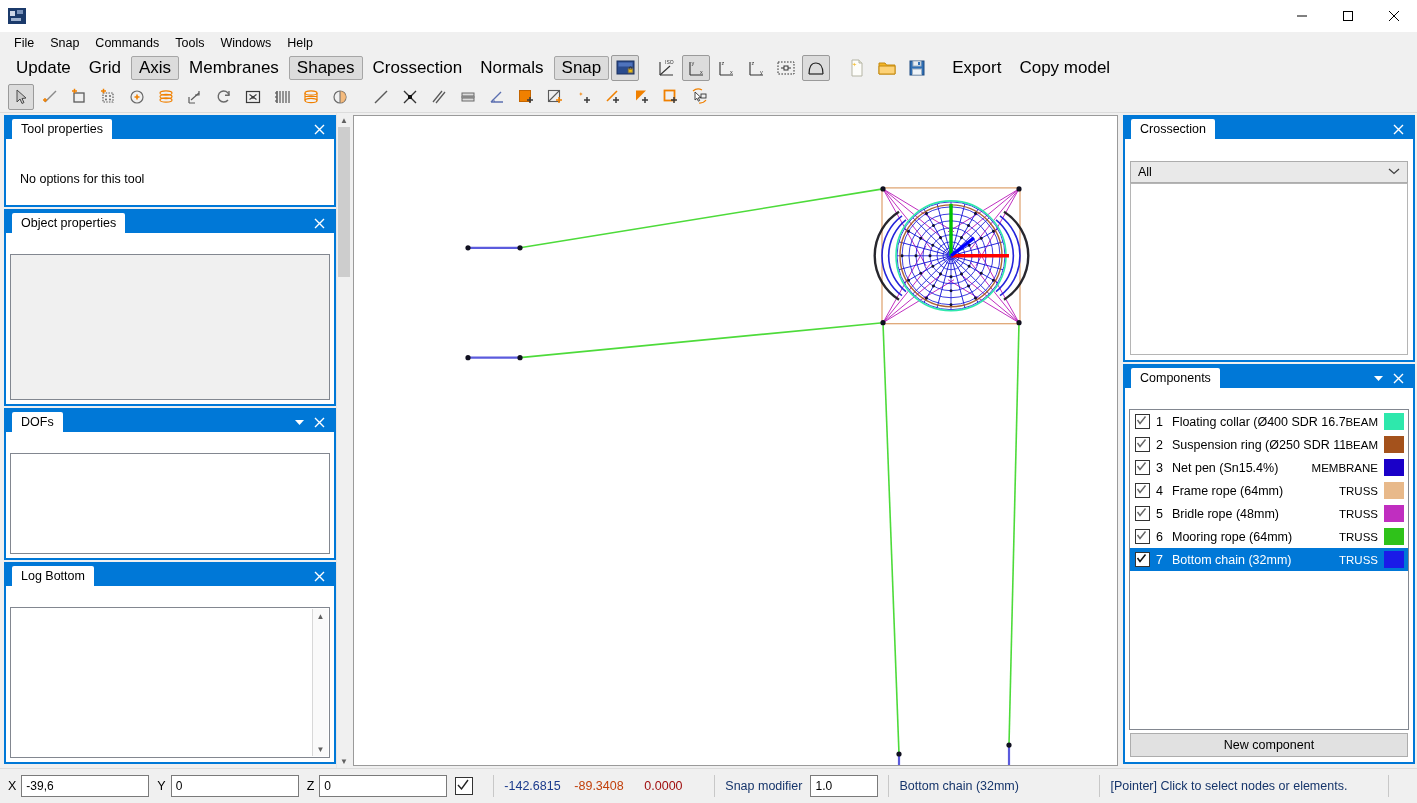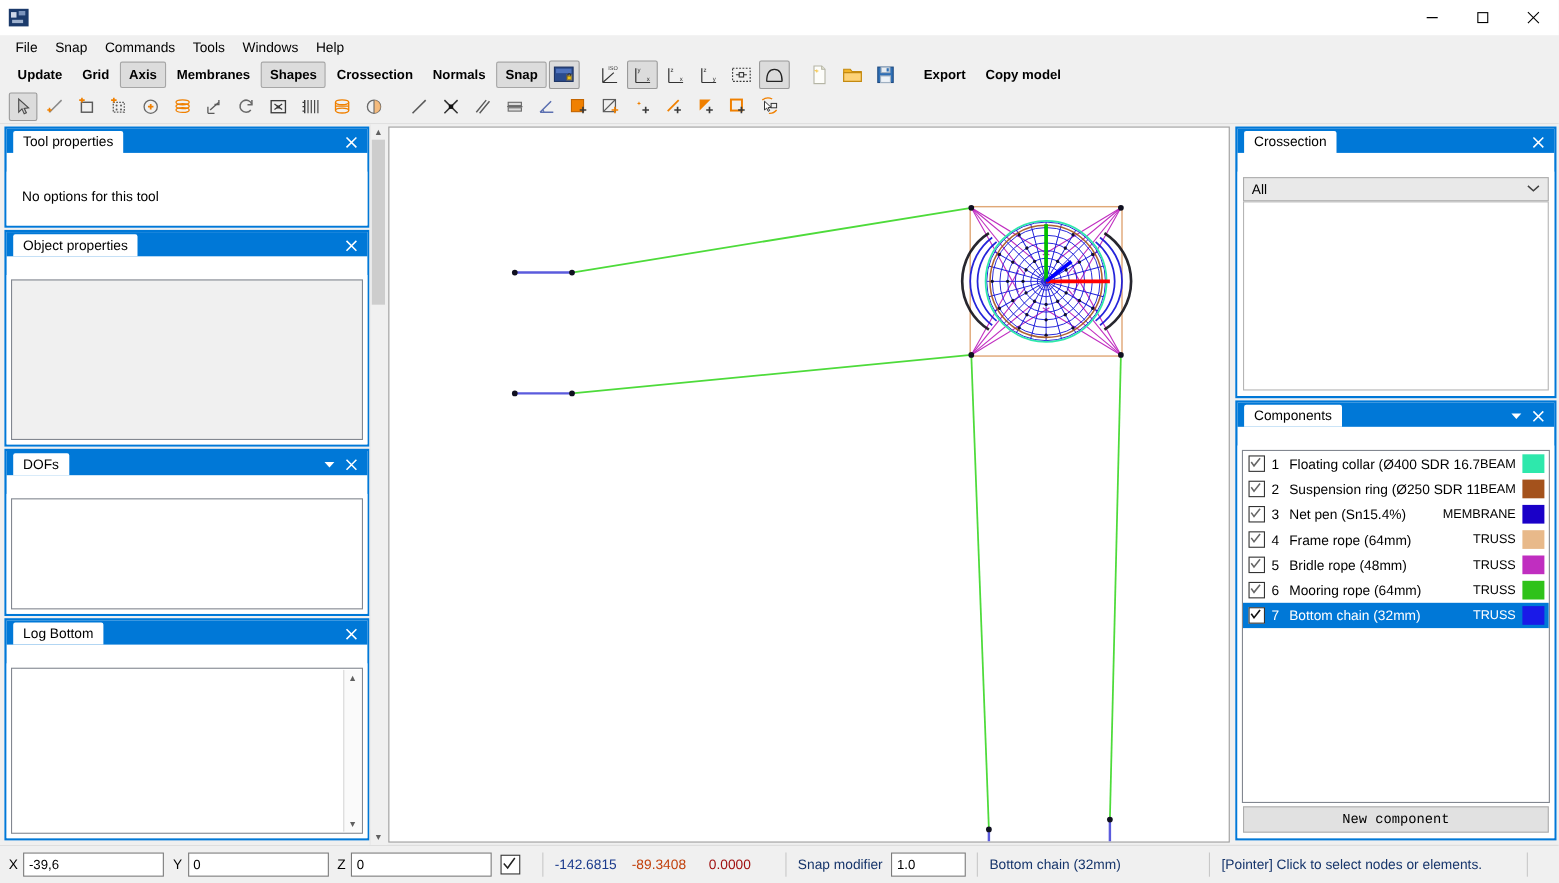--- a/index.html
+++ b/index.html
@@ -23,21 +23,21 @@
   .win-btn svg{display:block;}
 
   
   .menubar{height:22px;background:#f0f0f0;display:flex;align-items:center;padding-left:6px;flex:0 0 auto;}
   .menu-item{padding:3px 8px;font-size:12.5px;line-height:14px;color:#000;cursor:default;}
 
   
   .toolbar1{height:28px;background:#f0f0f0;display:flex;align-items:center;padding-left:8px;gap:2px;flex:0 0 auto;}
   .tbtn{
     height:22px;padding:0 7px;display:flex;align-items:center;justify-content:center;
-    font-size:12px;border:1px solid transparent;border-radius:2px;background:transparent;cursor:default;white-space:nowrap;font-weight:bold;
+    font-size:17px;border:1px solid transparent;border-radius:2px;background:transparent;cursor:default;white-space:nowrap;
   }
   .tbtn.on{background:#dcdcdc;border:1px solid #a6a6a6;}
   .tsep{width:9px;}
   .ibtn{
     width:26px;height:24px;display:flex;align-items:center;justify-content:center;
     border:1px solid transparent;border-radius:2px;background:transparent;
   }
   .ibtn.on{background:#dcdcdc;border:1px solid #9a9a9a;}
 
   
@@ -102,21 +102,21 @@
     width:13px;height:13px;border:1px solid #333;background:#fff;flex:0 0 auto;margin-right:6px;
     position:relative;
   }
   .cb svg{position:absolute;left:0;top:0;}
   .cnum{width:16px;flex:0 0 auto;}
   .cname{flex:1 1 auto;overflow:hidden;white-space:nowrap;}
   .ctype{font-size:11.5px;margin-right:6px;white-space:nowrap;}
   .cswatch{width:20px;height:17px;flex:0 0 auto;margin-right:4px;border:0;}
   .newcomp{
     position:absolute;left:5px;right:5px;bottom:5px;height:22px;background:#e1e1e1;border:1px solid #adadad;
-    display:flex;align-items:center;justify-content:center;font-size:12.5px;font-family:Liberation Mono, monospace;
+    display:flex;align-items:center;justify-content:center;font-size:12.5px;
   }
 
   
   .statusbar{
     height:34px;background:#f0f0f0;display:flex;align-items:center;flex:0 0 auto;
     border-top:1px solid #dcdcdc;padding-left:6px;gap:0;
   }
   .sb-label{font-size:12.5px;padding:0 5px 0 2px;}
   .sb-input{
     height:20px;border:1px solid #7a7a7a;background:#fff;font-size:12px;

